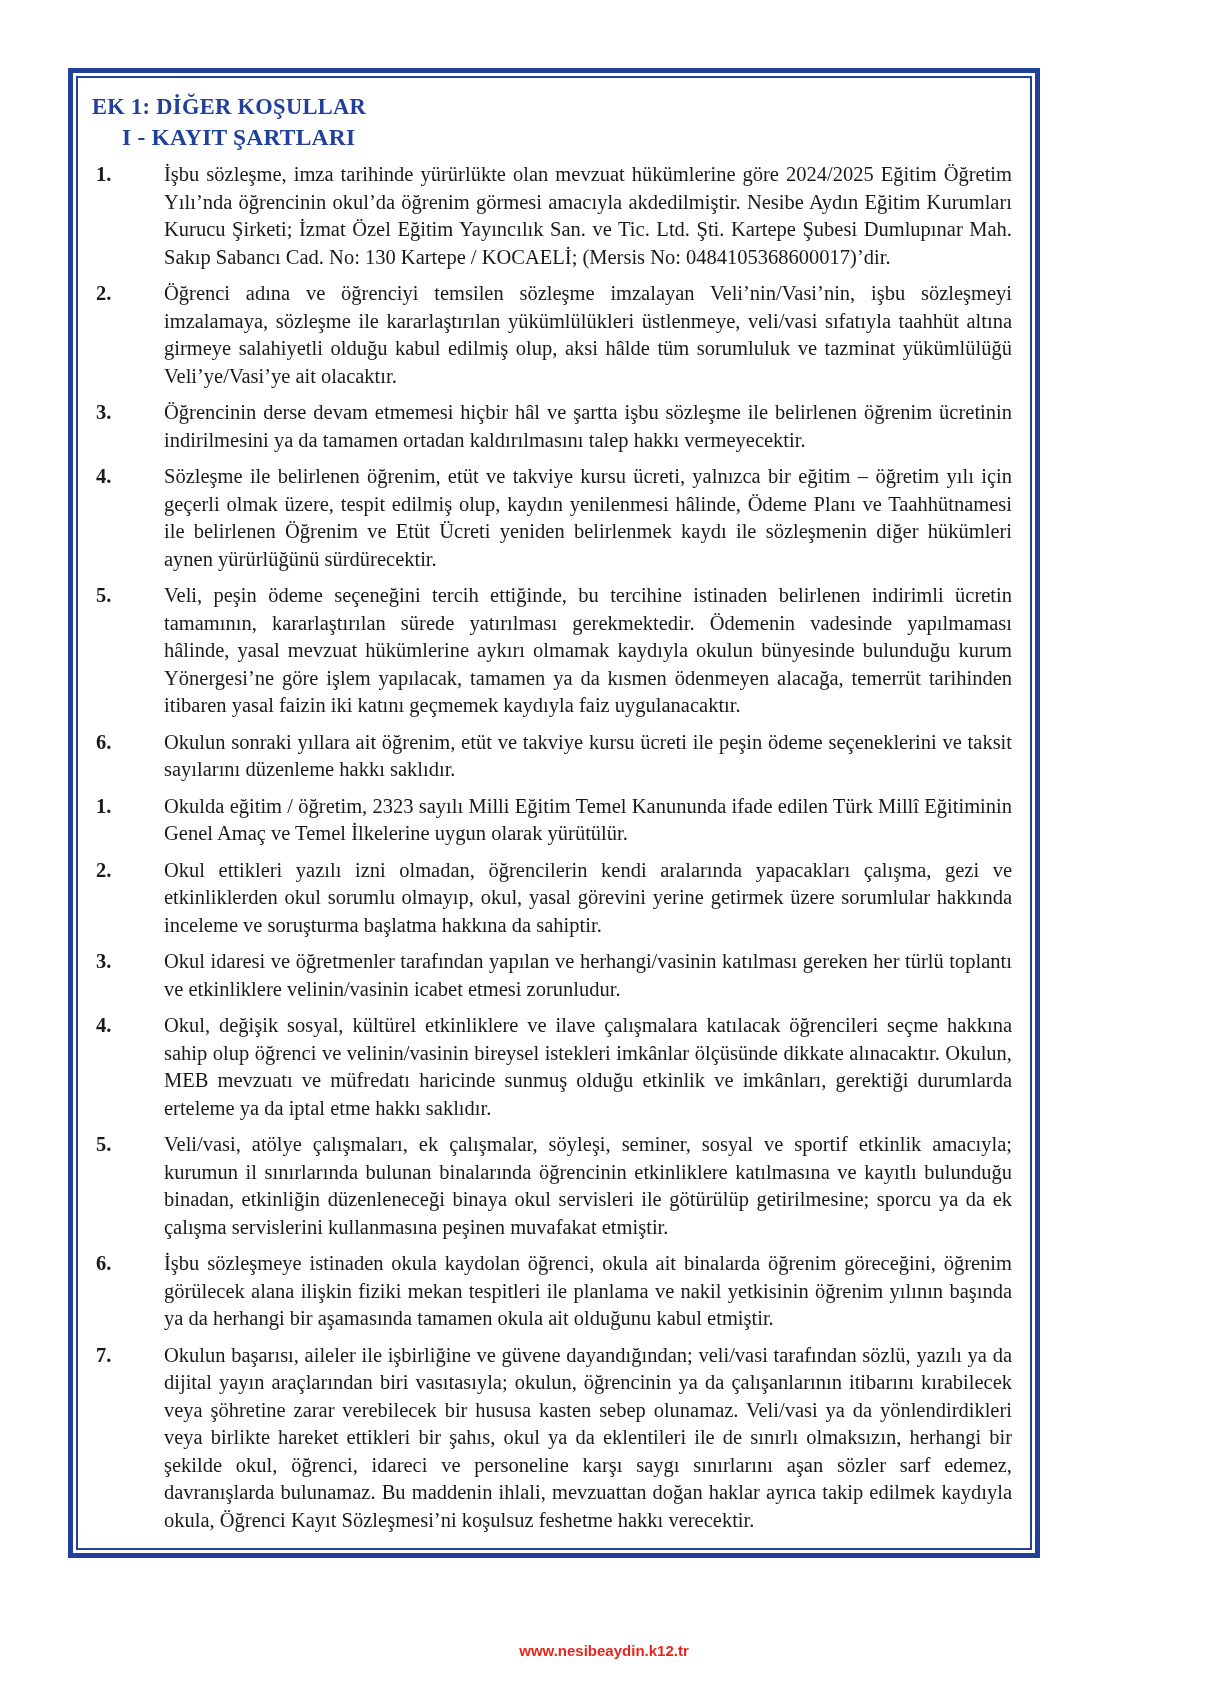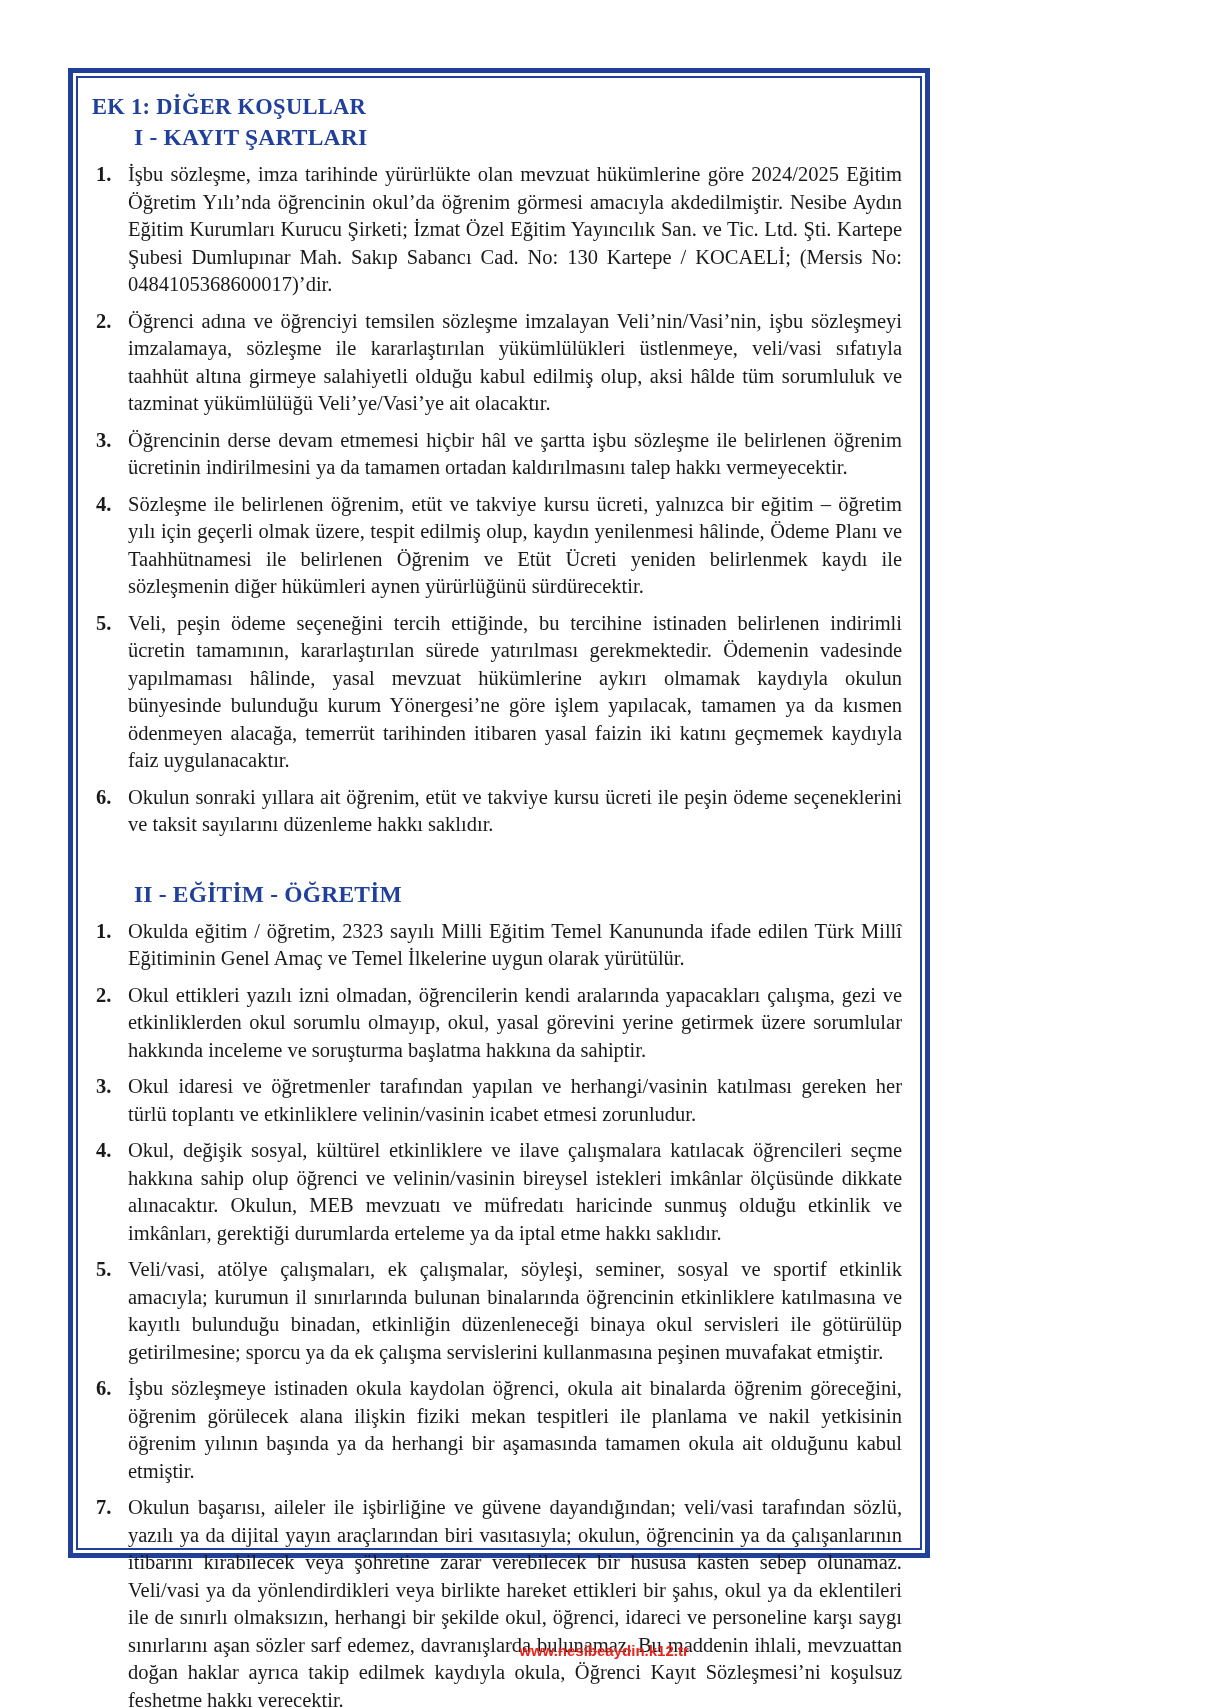--- a/index.html
+++ b/index.html
@@ -9,21 +9,21 @@
     height: 1708px;
     background: #ffffff;
     font-family: "Liberation Serif", serif;
     color: #1a1a1a;
     overflow: hidden;
   }
   .frame {
     position: absolute;
     left: 68px;
     top: 68px;
-    width: 862px;
+    width: 972px;
     height: 1490px;
     border: 5px solid #21409a;
     box-sizing: border-box;
   }
   .frame-inner {
     position: absolute;
     inset: 3px;
     border: 2px solid #21409a;
     box-sizing: border-box;
     padding: 14px 18px 0 12px;
@@ -33,36 +33,37 @@
     font-weight: bold;
     font-size: 22.5px;
     letter-spacing: 0.3px;
     margin: 2px 0 4px 2px;
   }
   .section-heading {
     color: #21409a;
     font-weight: bold;
     font-size: 23.5px;
     letter-spacing: 0.2px;
-    margin: 4px 0 10px 44px;
+    margin: 4px 0 10px 32px;
   }
   .section-heading.second { margin-top: 42px; }
   .item {
     display: flex;
     margin: 0 0 9px 6px;
     font-size: 20.5px;
     line-height: 27.5px;
   }
   .item .num {
     flex: 0 0 32px;
     font-weight: bold;
   }
   .item .txt {
     flex: 1;
     text-align: justify;
+    margin-left: 36px;
   }
   .footer-url {
     position: absolute;
     left: 0;
     top: 1630px;
     width: 100%;
     text-align: center;
     color: #e6251c;
     font-family: "Liberation Sans", sans-serif;
     font-weight: bold;
@@ -99,21 +100,20 @@
       </div>
       <div class="item">
         <span class="num">5.</span>
         <span class="txt">Veli, peşin ödeme seçeneğini tercih ettiğinde, bu tercihine istinaden belirlenen indirimli ücretin tamamının, kararlaştırılan sürede yatırılması gerekmektedir. Ödemenin vadesinde yapılmaması hâlinde, yasal mevzuat hükümlerine aykırı olmamak kaydıyla okulun bünyesinde bulunduğu kurum Yönergesi’ne göre işlem yapılacak, tamamen ya da kısmen ödenmeyen alacağa, temerrüt tarihinden itibaren yasal faizin iki katını geçmemek kaydıyla faiz uygulanacaktır.</span>
       </div>
       <div class="item">
         <span class="num">6.</span>
         <span class="txt">Okulun sonraki yıllara ait öğrenim, etüt ve takviye kursu ücreti ile peşin ödeme seçeneklerini ve taksit sayılarını düzenleme hakkı saklıdır.</span>
       </div>
 
-      <div class="section-heading second">II - EĞİTİM - ÖĞRETİM</div>
 
       <div class="item">
         <span class="num">1.</span>
         <span class="txt">Okulda eğitim / öğretim, 2323 sayılı Milli Eğitim Temel Kanununda ifade edilen Türk Millî Eğitiminin Genel Amaç ve Temel İlkelerine uygun olarak yürütülür.</span>
       </div>
       <div class="item">
         <span class="num">2.</span>
         <span class="txt">Okul ettikleri yazılı izni olmadan, öğrencilerin kendi aralarında yapacakları çalışma, gezi ve etkinliklerden okul sorumlu olmayıp, okul, yasal görevini yerine getirmek üzere sorumlular hakkında inceleme ve soruşturma başlatma hakkına da sahiptir.</span>
       </div>
       <div class="item">

